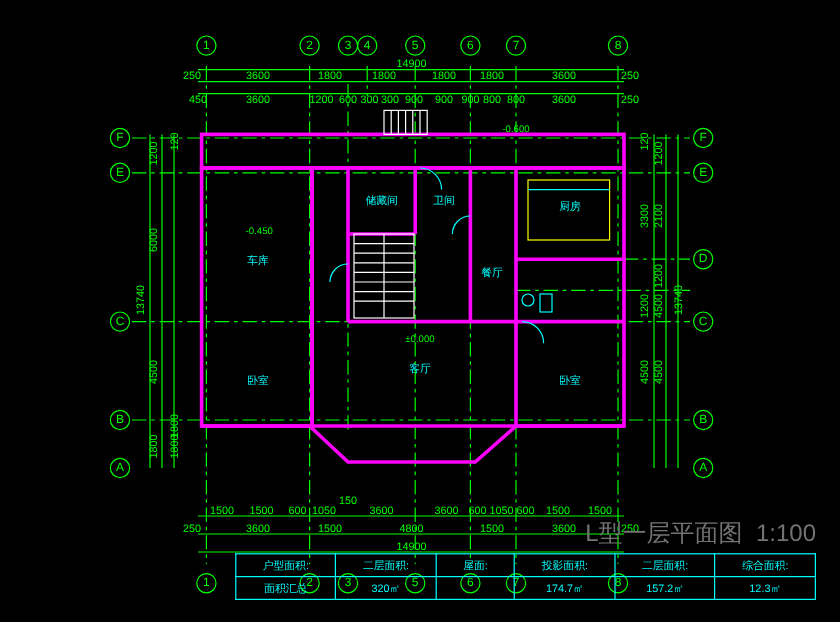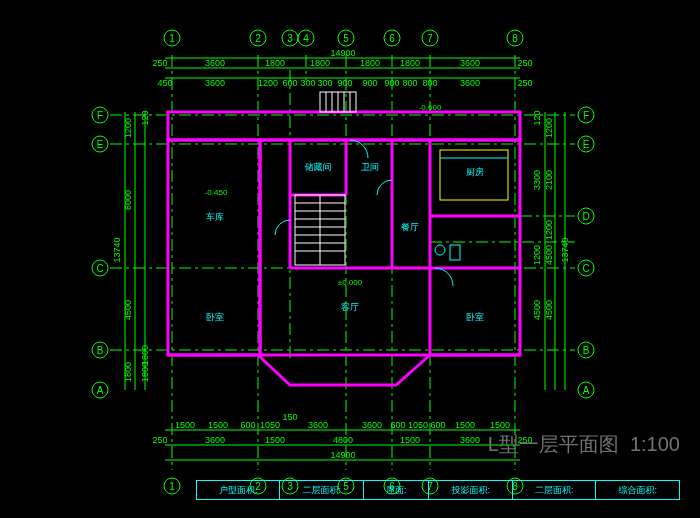--- a/index.html
+++ b/index.html
@@ -345,14 +345,22 @@
 <table class="info-table">
   <tbody>
       <tr>
     <td>户型面积:</td>
     <td>二层面积:</td>
     <td>屋面:</td>
     <td>投影面积:</td>
     <td>二层面积:</td>
     <td>综合面积:</td>
   </tr>
+  <tr>
+    <td>面积汇总</td>
+    <td>320㎡</td>
+    <td></td>
+    <td>174.7㎡</td>
+    <td>157.2㎡</td>
+    <td>12.3㎡</td>
+  </tr>
 </tbody>
   </table>
 
 </body></html>

